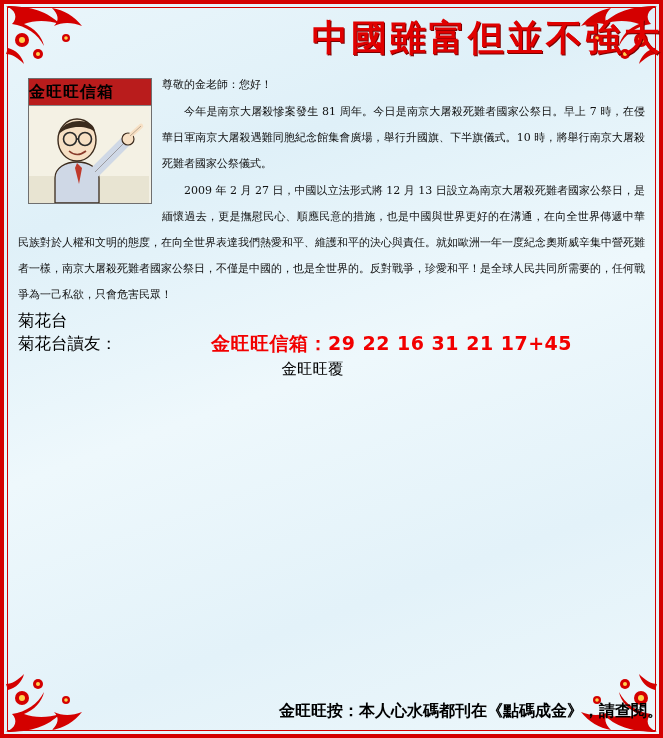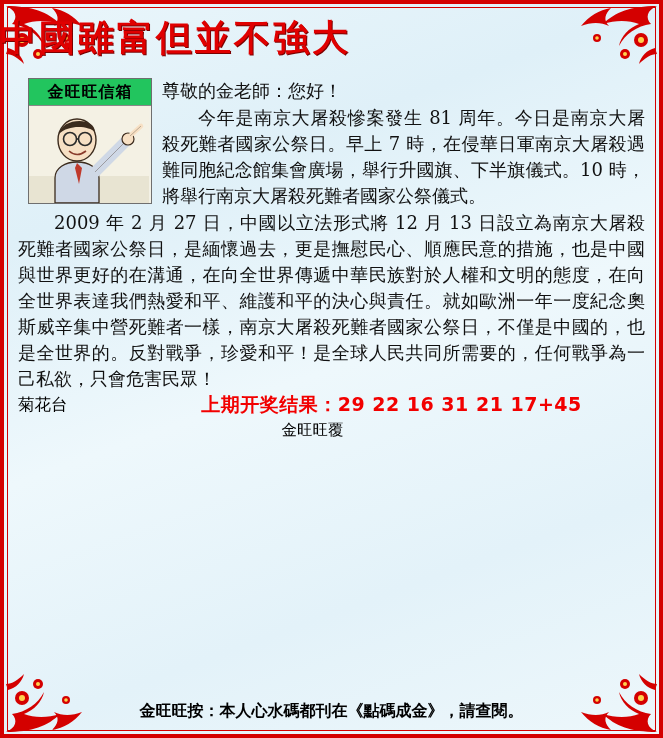--- a/index.html
+++ b/index.html
@@ -43,21 +43,21 @@
   .corner svg { display: block; }
   .c-tl { left: 4px;  top: 4px; }
   .c-tr { right: 4px; top: 4px;  transform: scaleX(-1); }
   .c-bl { left: 4px;  bottom: 4px; transform: scaleY(-1); }
   .c-br { right: 4px; bottom: 4px; transform: scale(-1,-1); }
 
   .headline {
     position: absolute;
     left: 0; right: 0;
     top: 14px;
-    text-align: left;
+    text-align: right;
     color: #e00000;
     font-family: "DejaVu Serif", "Liberation Serif", serif;
     font-weight: bold;
     font-size: 36px;
     letter-spacing: 3px;
     text-shadow: 1px 1px 0 #7a0000;
   }
 
   .content {
     position: absolute;
@@ -69,45 +69,44 @@
 
   
   .mailbox {
     float: left;
     width: 122px;
     margin: 6px 10px 4px 10px;
     border: 1px solid #6f6f6f;
     background: #ffffff;
   }
   .mailbox-title {
-    background: #22c55e;
+    background: #b91c1c;
     color: #000000;
-    text-align: center;
+    text-align: left;
     font-family: "DejaVu Serif", "Liberation Serif", serif;
     font-weight: bold;
     font-size: 16px;
     padding: 3px 0 2px 0;
     border-bottom: 1px solid #888;
     letter-spacing: 1px;
   }
   .mailbox-art {
     height: 97px;
     position: relative;
     background: #f3f1e6;
     overflow: hidden;
   }
   .mailbox-art svg { display: block; }
 
   .body-text {
     font-family: "DejaVu Serif", "Liberation Serif", serif;
-    font-size: 18px;
+    font-size: 11px;
     line-height: 26px;
     color: #111111;
     text-align: justify;
-    margin-top: 6px;
   }
   .body-text p {
     margin: 0 0 1px 0;
     text-indent: 2em;
   }
   .body-text p.noindent { text-indent: 0; }
 
   .signature-center {
     font-family: "DejaVu Serif", "Liberation Serif", serif;
     font-size: 16.5px;
@@ -142,21 +141,21 @@
     font-family: "DejaVu Serif", "Liberation Serif", serif;
     font-size: 15.5px;
     padding-right: 38px;
     margin-top: 2px;
   }
 
   .footer {
     position: absolute;
     left: 0; right: 0;
     bottom: 16px;
-    text-align: center;
+    text-align: right;
     font-family: "DejaVu Serif", "Liberation Serif", serif;
     font-weight: bold;
     font-size: 16px;
     color: #000000;
   }
 </style>
 </head>
 <body>
 
 <div id="page">
@@ -268,23 +267,24 @@
     </div>
 
     <div class="body-text">
       <p class="noindent">尊敬的金老師：您好！</p>
       <p>今年是南京大屠殺慘案發生 81 周年。今日是南京大屠殺死難者國家公祭日。早上 7 時，在侵華日軍南京大屠殺遇難同胞紀念館集會廣場，舉行升國旗、下半旗儀式。10 時，將舉行南京大屠殺死難者國家公祭儀式。</p>
       <p>2009 年 2 月 27 日，中國以立法形式將 12 月 13 日設立為南京大屠殺死難者國家公祭日，是緬懷過去，更是撫慰民心、順應民意的措施，也是中國與世界更好的在溝通，在向全世界傳遞中華民族對於人權和文明的態度，在向全世界表達我們熱愛和平、維護和平的決心與責任。就如歐洲一年一度紀念奧斯威辛集中營死難者一樣，南京大屠殺死難者國家公祭日，不僅是中國的，也是全世界的。反對戰爭，珍愛和平！是全球人民共同所需要的，任何戰爭為一己私欲，只會危害民眾！</p>
     </div>
 
     <div class="signature-center">菊花台</div>
 
+    <div class="greeting-row">菊花台讀友：</div>
 
     <div class="result-line">
-      <span>上期开奖结果：</span><span>29 22 16 31 21 17+45</span>
+      <span>金旺旺信箱：</span><span>29 22 16 31 21 17+45</span>
     </div>
 
 
     <div class="signature-right">金旺旺覆</div>
   </div>
 
   <div class="footer">金旺旺按：本人心水碼都刊在《點碼成金》，請查閱。</div>
 
 </div>
 

